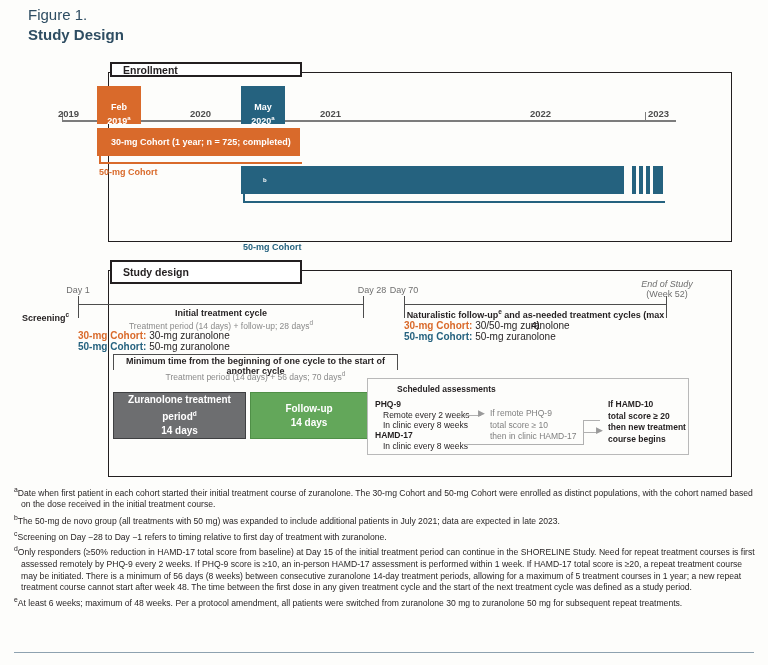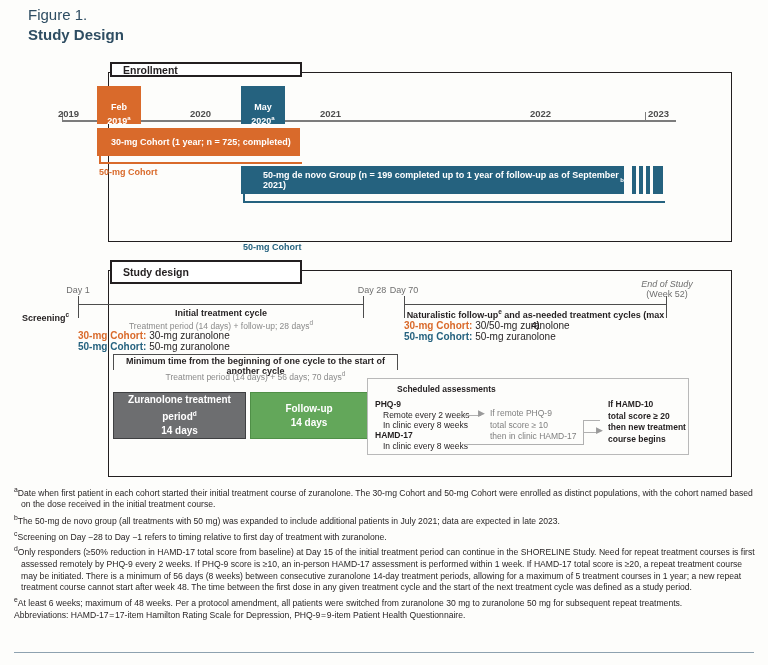--- a/index.html
+++ b/index.html
@@ -125,21 +125,20 @@
   <span>2020</span><sup style="font-size:6px">a</sup>
 </div>
 
 <div class="bar bar-orange" style="left:97px;top:128px;width:203px;height:28px;">
   <span>30-mg Cohort (1 year; n = 725; completed)</span>
 </div>
 <div class="bracket-orange" style="left:99px;top:130px;width:201px;height:32px;"></div>
 <div class="cohort-lbl lbl-orange" style="left:99px;top:167px;">50-mg Cohort</div>
 
 <div class="bar bar-blue" style="left:241px;top:166px;width:383px;height:28px;">
-  <span>50-mg de novo Group (n = 199 completed up to 1 year of follow-up as of September 2021)</span>
     <sup style="font-size:6px">b</sup>
 </div>
 <div class="stripe" style="left:632px;top:166px;width:4px;height:28px;"></div>
 <div class="stripe" style="left:639px;top:166px;width:4px;height:28px;"></div>
 <div class="stripe" style="left:646px;top:166px;width:4px;height:28px;"></div>
 <div class="stripe" style="left:653px;top:166px;width:10px;height:28px;"></div>
 
 <div class="bracket-blue" style="left:243px;top:168px;width:420px;height:33px;"></div>
 <div class="cohort-lbl lbl-blue" style="left:243px;top:206px;">50-mg Cohort</div>
 
@@ -238,15 +237,14 @@
   <span>then new treatment</span><br>
   <span>course begins</span>
 </div>
 
 <div id="notes">
   <p><sup>a</sup><span>Date when first patient in each cohort started their initial treatment course of zuranolone. The 30-mg Cohort and 50-mg Cohort were enrolled as distinct populations, with the cohort named based on the dose received in the initial treatment course.</span></p>
   <p><sup>b</sup><span>The 50-mg de novo group (all treatments with 50 mg) was expanded to include additional patients in July 2021; data are expected in late 2023.</span></p>
   <p><sup>c</sup><span>Screening on Day −28 to Day −1 refers to timing relative to first day of treatment with zuranolone.</span></p>
   <p><sup>d</sup><span>Only responders (≥50% reduction in HAMD-17 total score from baseline) at Day 15 of the initial treatment period can continue in the SHORELINE Study. Need for repeat treatment courses is first assessed remotely by PHQ-9 every 2 weeks. If PHQ-9 score is ≥10, an in-person HAMD-17 assessment is performed within 1 week. If HAMD-17 total score is ≥20, a repeat treatment course may be initiated. There is a minimum of 56 days (8 weeks) between consecutive zuranolone 14-day treatment periods, allowing for a maximum of 5 treatment courses in 1 year; a new repeat treatment course cannot start after week 48. The time between the first dose in any given treatment cycle and the start of the next treatment cycle was defined as a study period.</span></p>
   <p><sup>e</sup><span>At least 6 weeks; maximum of 48 weeks. Per a protocol amendment, all patients were switched from zuranolone 30 mg to zuranolone 50 mg for subsequent repeat treatments.</span></p>
-  <p style="text-indent:0;padding-left:0;">Abbreviations: HAMD-17 = 17-item Hamilton Rating Scale for Depression, PHQ-9 = 9-item Patient Health Questionnaire.</p>
 </div>
 <div class="rule-bottom"></div>
 
 </body></html>

